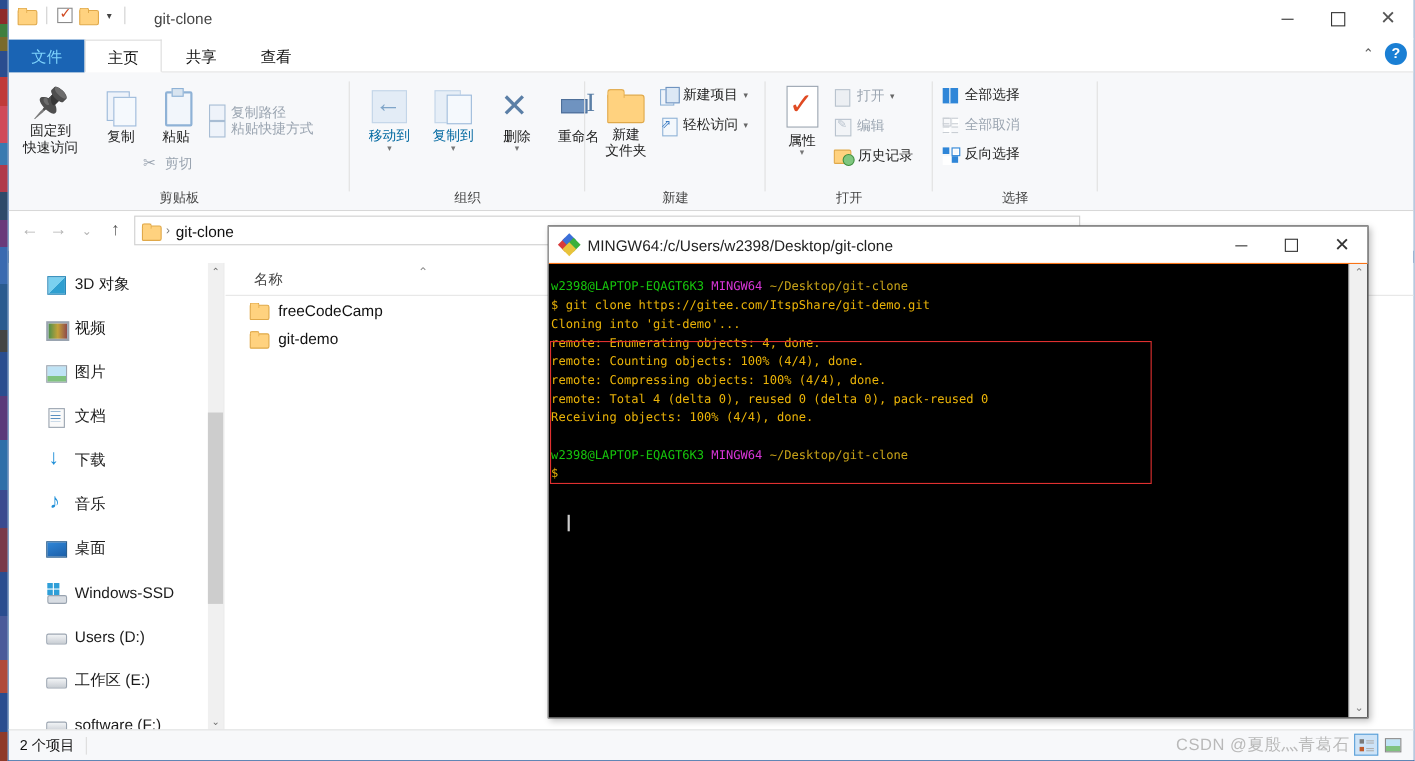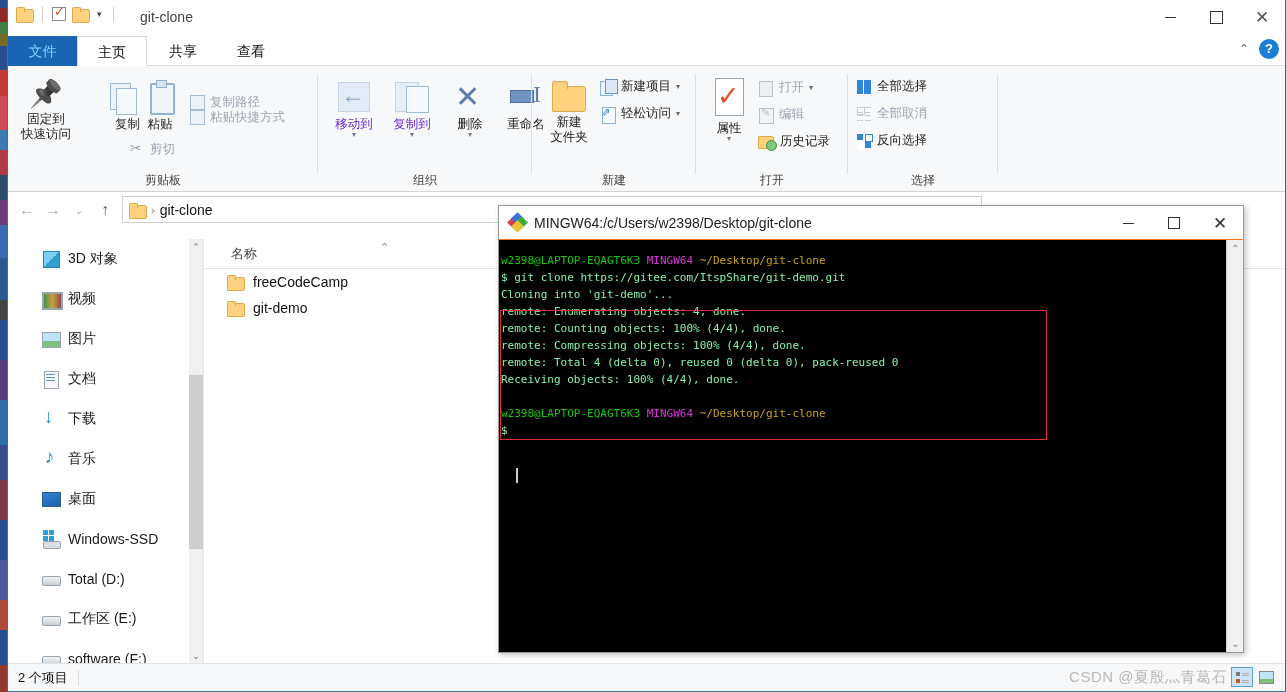--- a/index.html
+++ b/index.html
@@ -66,21 +66,21 @@
              font-size:13px; font-weight:bold; text-align:center; line-height:20px; }
 
   
   #ribbon{ position:relative; height:126px; background:#f7f8fa; border-bottom:1px solid #d4d4d4; }
   .rgroup{ position:absolute; top:0; height:126px; }
   .rgroup .gtitle{ position:absolute; bottom:3px; width:100%; text-align:center;
                    font-size:12px; color:#444; }
   .rgroup .gsep{ position:absolute; right:0; top:8px; width:1px; height:100px; background:#e0e0e0;}
   .bigbtn{ position:absolute; text-align:center; width:60px; }
   .bigbtn .lbl{ font-size:12.5px; color:#222; line-height:15px; }
-  .bigbtn .lbl.dim{ color:#6d28d9; }
+  .bigbtn .lbl.dim{ color:#0369a1;font-family:Liberation Mono, monospace; }
   .smallbtn{ position:absolute; display:flex; align-items:center; gap:5px;
              font-size:12.5px; color:#222; white-space:nowrap; }
   .smallbtn.dim{ color:#9aa4b0; }
   .mini-caret{ font-size:8px; color:#666; }
   .caret-sm{ font-size:8px; color:#777; display:block; line-height:6px;}
 
   
   .ic{ display:inline-block; position:relative; }
   .ic-pin{ width:34px;height:34px; }
   .ic-pin:before{ content:"📌"; font-size:27px; filter:grayscale(1) brightness(.75); }
@@ -236,21 +236,21 @@
   .twc.min:after{ content:""; width:11px; height:1px; background:#333; }
   .twc.max:after{ content:""; width:10px; height:10px; border:1px solid #333; }
   .twc.close{ font-size:17px; }
   #term-body{ position:relative; height:412px; background:#000; overflow:hidden; }
   #term-text{ position:absolute; left:2px; top:12px; right:20px;
               font-family:"DejaVu Sans Mono","Liberation Mono",monospace;
               font-size:11px; line-height:17px; white-space:pre; color:#cfcfcf; }
   .c-green{ color:#16c60c; }
   .c-magenta{ color:#d836d8; }
   .c-yellow{ color:#c8a318; }
-  .c-white{ color:#86efac; }
+  .c-white{ color:#eab308; }
   #redbox{ position:absolute; left:1px; top:70px; width:547px; height:130px;
            border:1px solid #e03030; pointer-events:none; }
   #term-cursor{ position:absolute; left:17px; top:228px; width:2px; height:15px; background:#ccc; }
   #term-scroll{ position:absolute; right:0; top:0; width:17px; height:412px; background:#f0f0f0; border-left:1px solid #d0d0d0;}
   .tsb-arrow{ position:absolute; left:0; width:17px; height:17px; text-align:center;
               font-size:10px; color:#808080; line-height:17px; }
 </style>
 </head>
 <body>
 
@@ -287,21 +287,21 @@
   </div>
 
   <div id="ribbon">
 
     <div class="rgroup" style="left:0; width:310px;">
       <div class="bigbtn" style="left:8px; top:12px;">
         <span class="ic ic-pin"></span>
         <div class="lbl">固定到</div>
         <div class="lbl">快速访问</div>
       </div>
-      <div class="bigbtn" style="left:72px; top:14px;text-align:right;">
+      <div class="bigbtn" style="left:72px; top:14px;">
         <span class="ic ic-copy"></span>
         <div class="lbl">复制</div>
       </div>
       <div class="bigbtn" style="left:122px; top:14px;">
         <span class="ic ic-paste"></span>
         <div class="lbl">粘贴</div>
       </div>
       <div class="smallbtn dim" style="left:182px; top:28px;">
         <span class="ic ic-doc-sm"></span>
         <span>复制路径</span>
@@ -443,21 +443,21 @@
     <div class="navitem">
       <span class="navicon ndesk"></span>
       <span>桌面</span>
     </div>
     <div class="navitem">
       <span class="navicon nwin"></span>
       <span>Windows-SSD</span>
     </div>
     <div class="navitem">
       <span class="navicon ndrive"></span>
-      <span>Total (D:)</span>
+      <span>Users (D:)</span>
     </div>
     <div class="navitem">
       <span class="navicon ndrive"></span>
       <span>工作区 (E:)</span>
     </div>
     <div class="navitem">
       <span class="navicon ndrive"></span>
       <span>software (F:)</span>
     </div>
 

